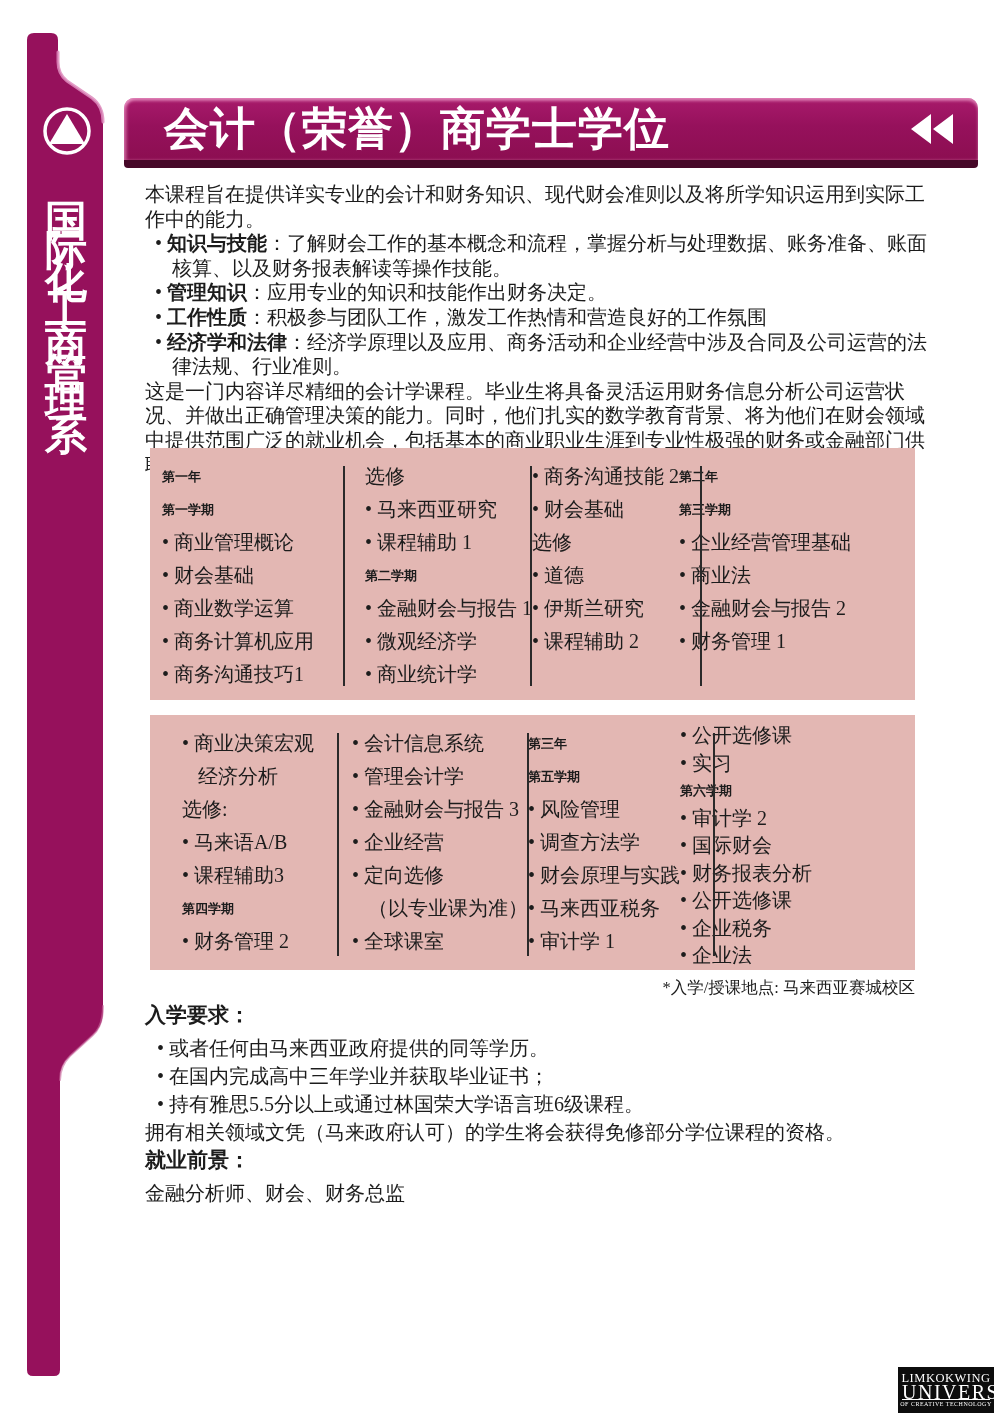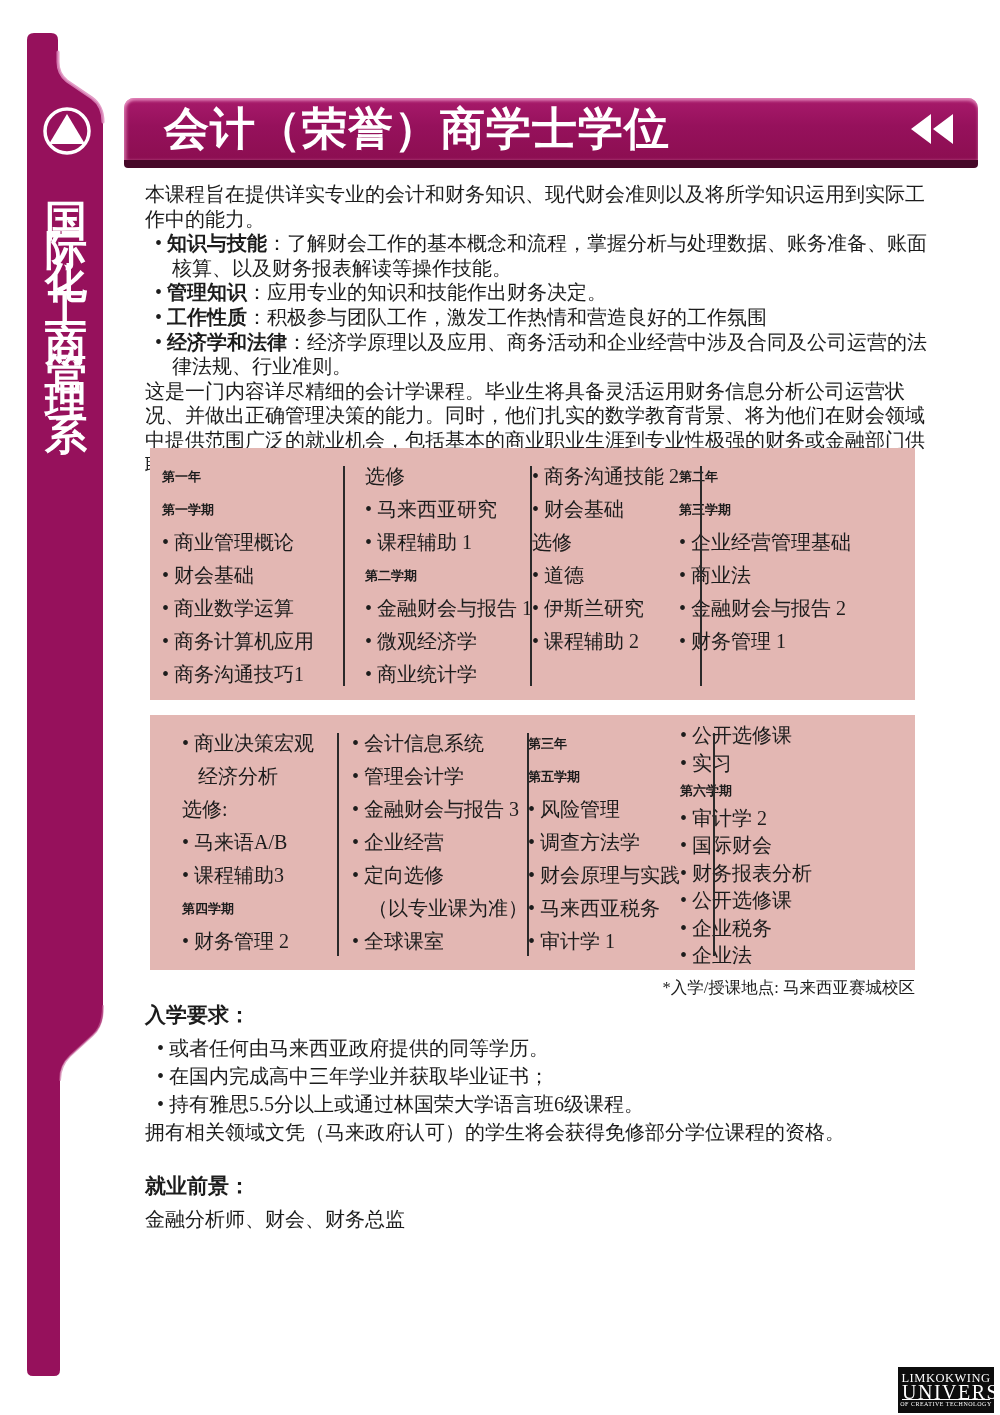--- a/index.html
+++ b/index.html
@@ -55,21 +55,21 @@
   .t2 .divider.d1{left:187px;} .t2 .divider.d2{left:377px;} .t2 .divider.d3{left:563px;}
 
   
   .footnote{position:absolute;left:150px;top:977px;width:765px;text-align:right;
       font-size:16.5px;padding-right:2px;}
   .requirements{position:absolute;left:145px;top:1001px;width:795px;font-size:20px;line-height:28px;}
   .sec-heading{font-family:"Liberation Sans", sans-serif;font-weight:bold;font-size:21px;
       margin-bottom:5px;}
   .req-item{margin-left:12px;padding-left:16px;text-indent:-16px;}
   .req-item::before{content:"• ";}
-  .career{position:absolute;left:145px;top:1172px;width:600px;font-size:20px;line-height:28px;}
+  .career{position:absolute;left:145px;top:1146px;width:600px;font-size:20px;line-height:28px;}
 
   
   .uni-logo{position:absolute;left:898px;top:1367px;width:96px;height:46px;background:#0d0d0d;
       color:#fff;text-align:center;font-family:"Liberation Serif", serif;
       display:flex;flex-direction:column;justify-content:center;}
   .uni-logo .l1{font-size:12.5px;letter-spacing:.5px;line-height:13px;}
   .uni-logo .l2{font-size:20px;letter-spacing:1.5px;line-height:14px;border-bottom:1px solid #fff;
       margin:0 4px;}
   .uni-logo .l3{font-size:6px;letter-spacing:.5px;line-height:9px;}
 </style>

